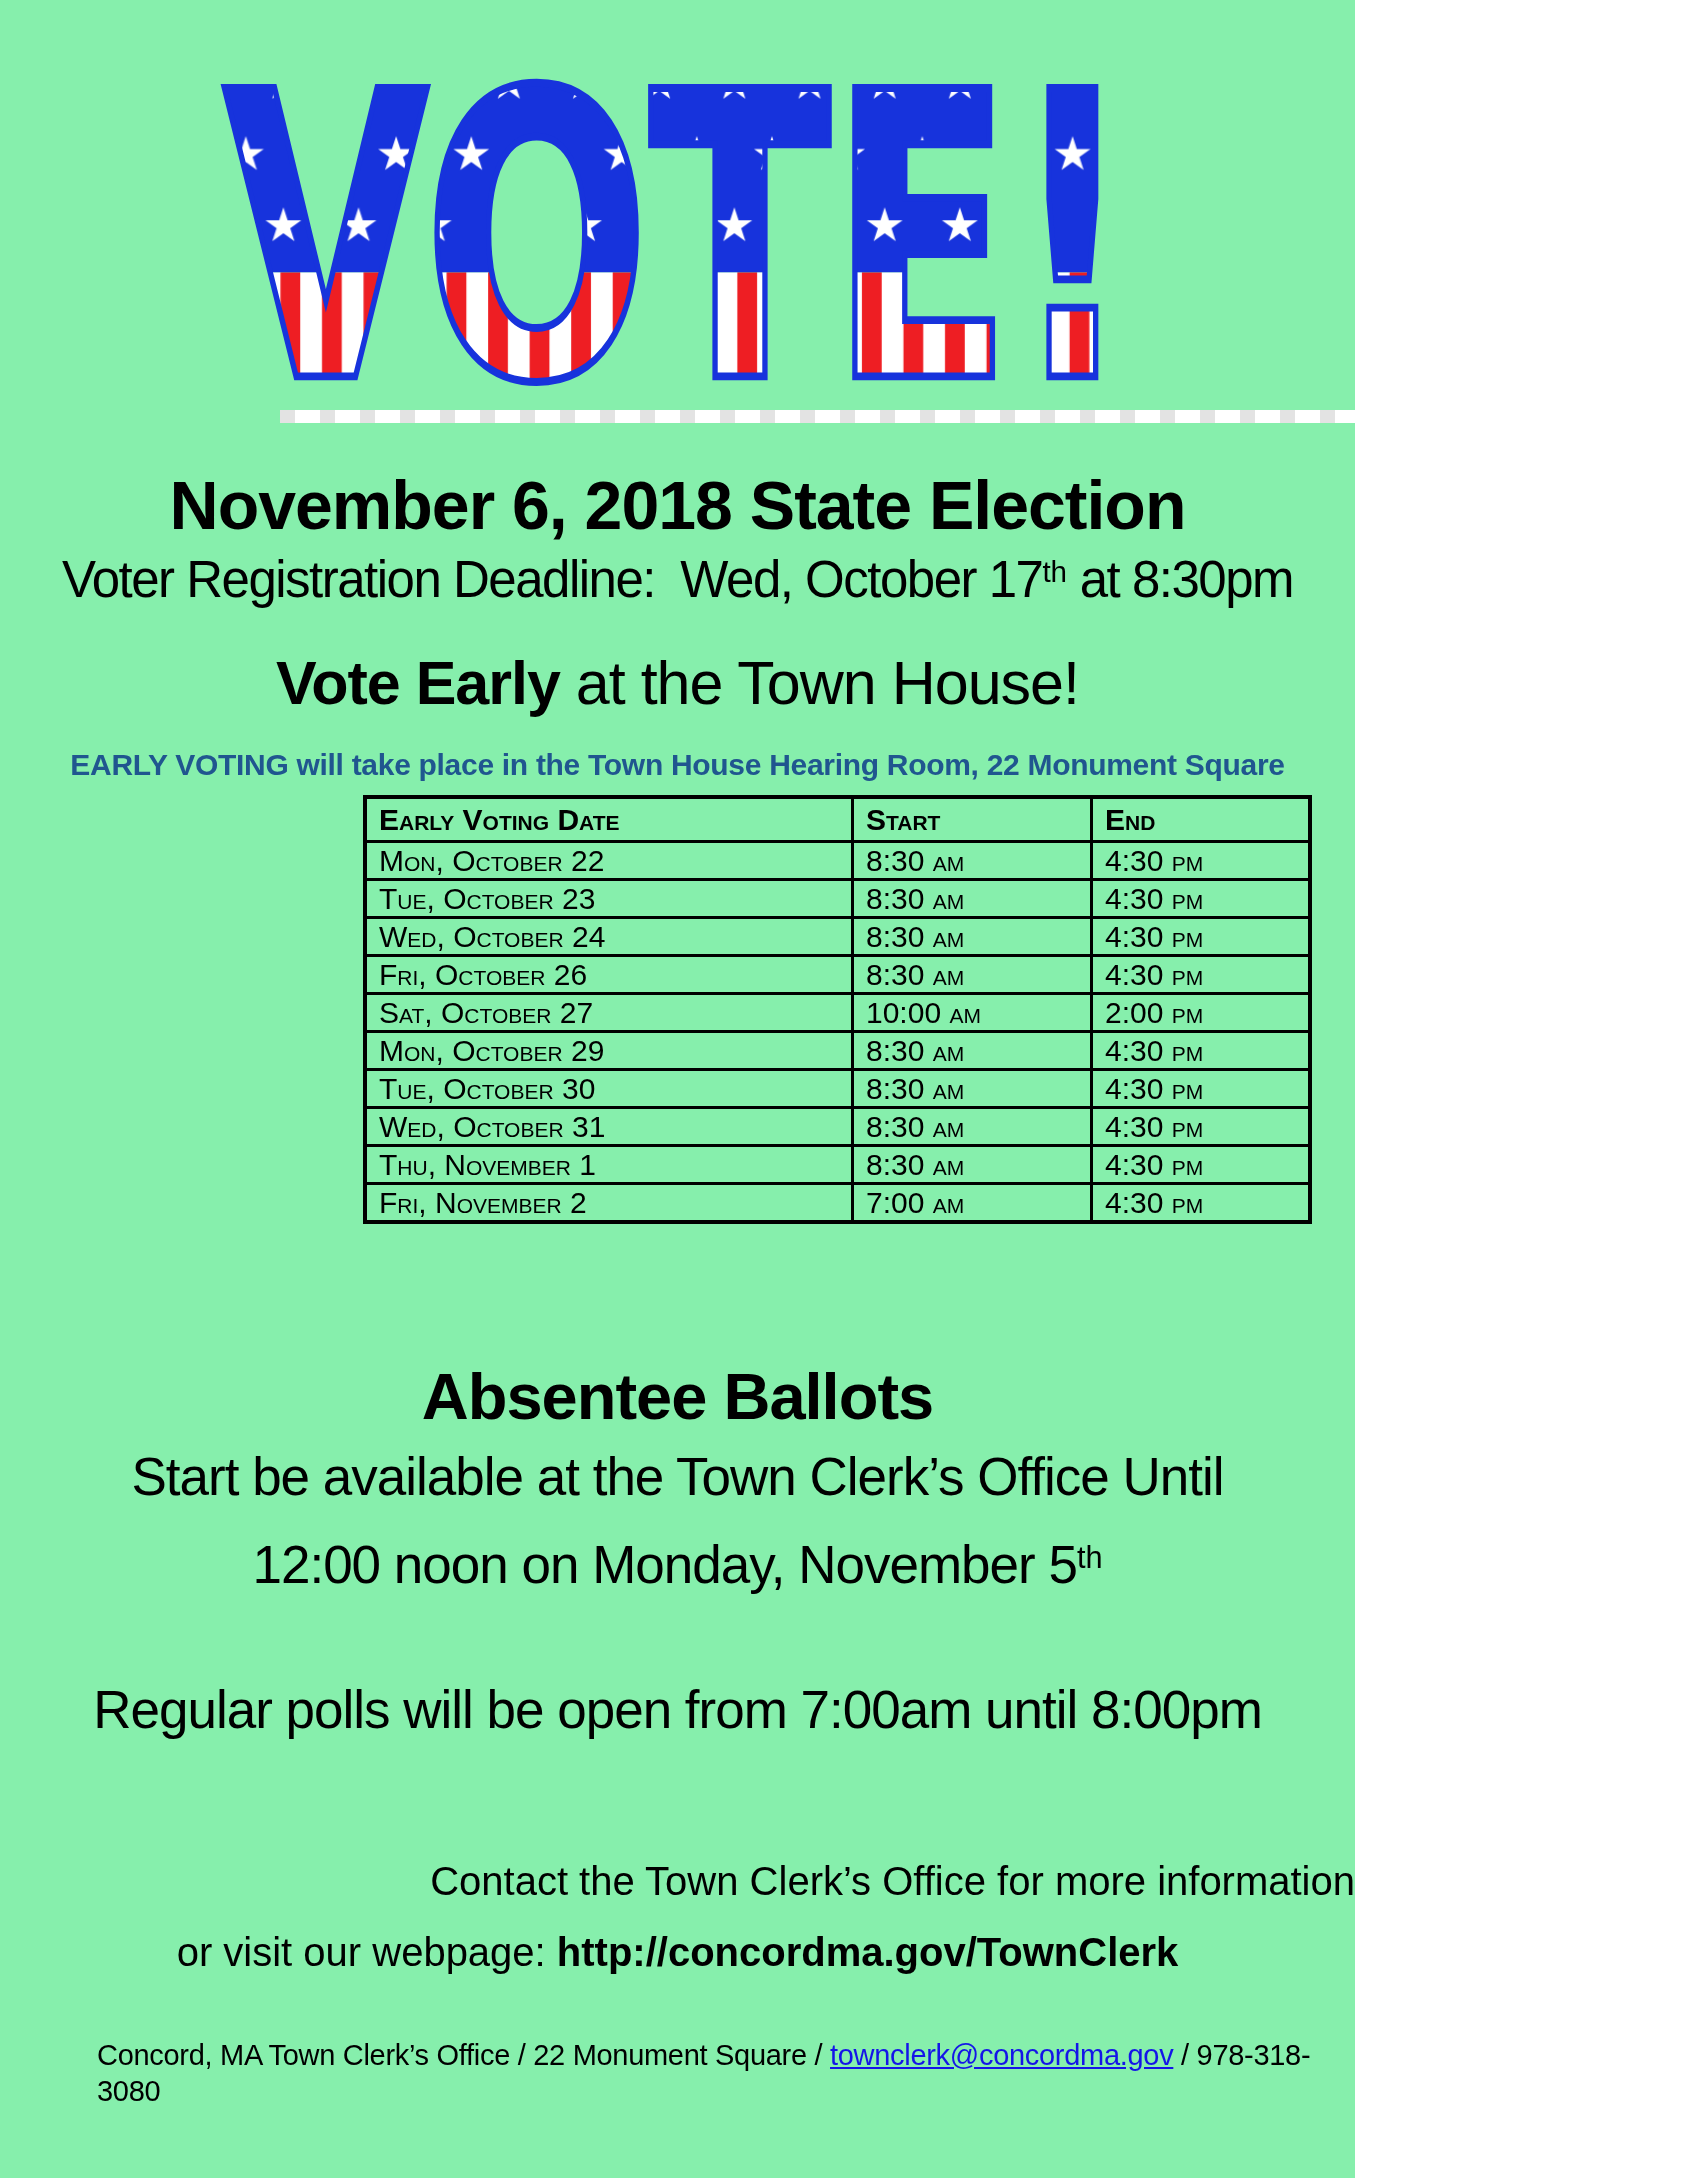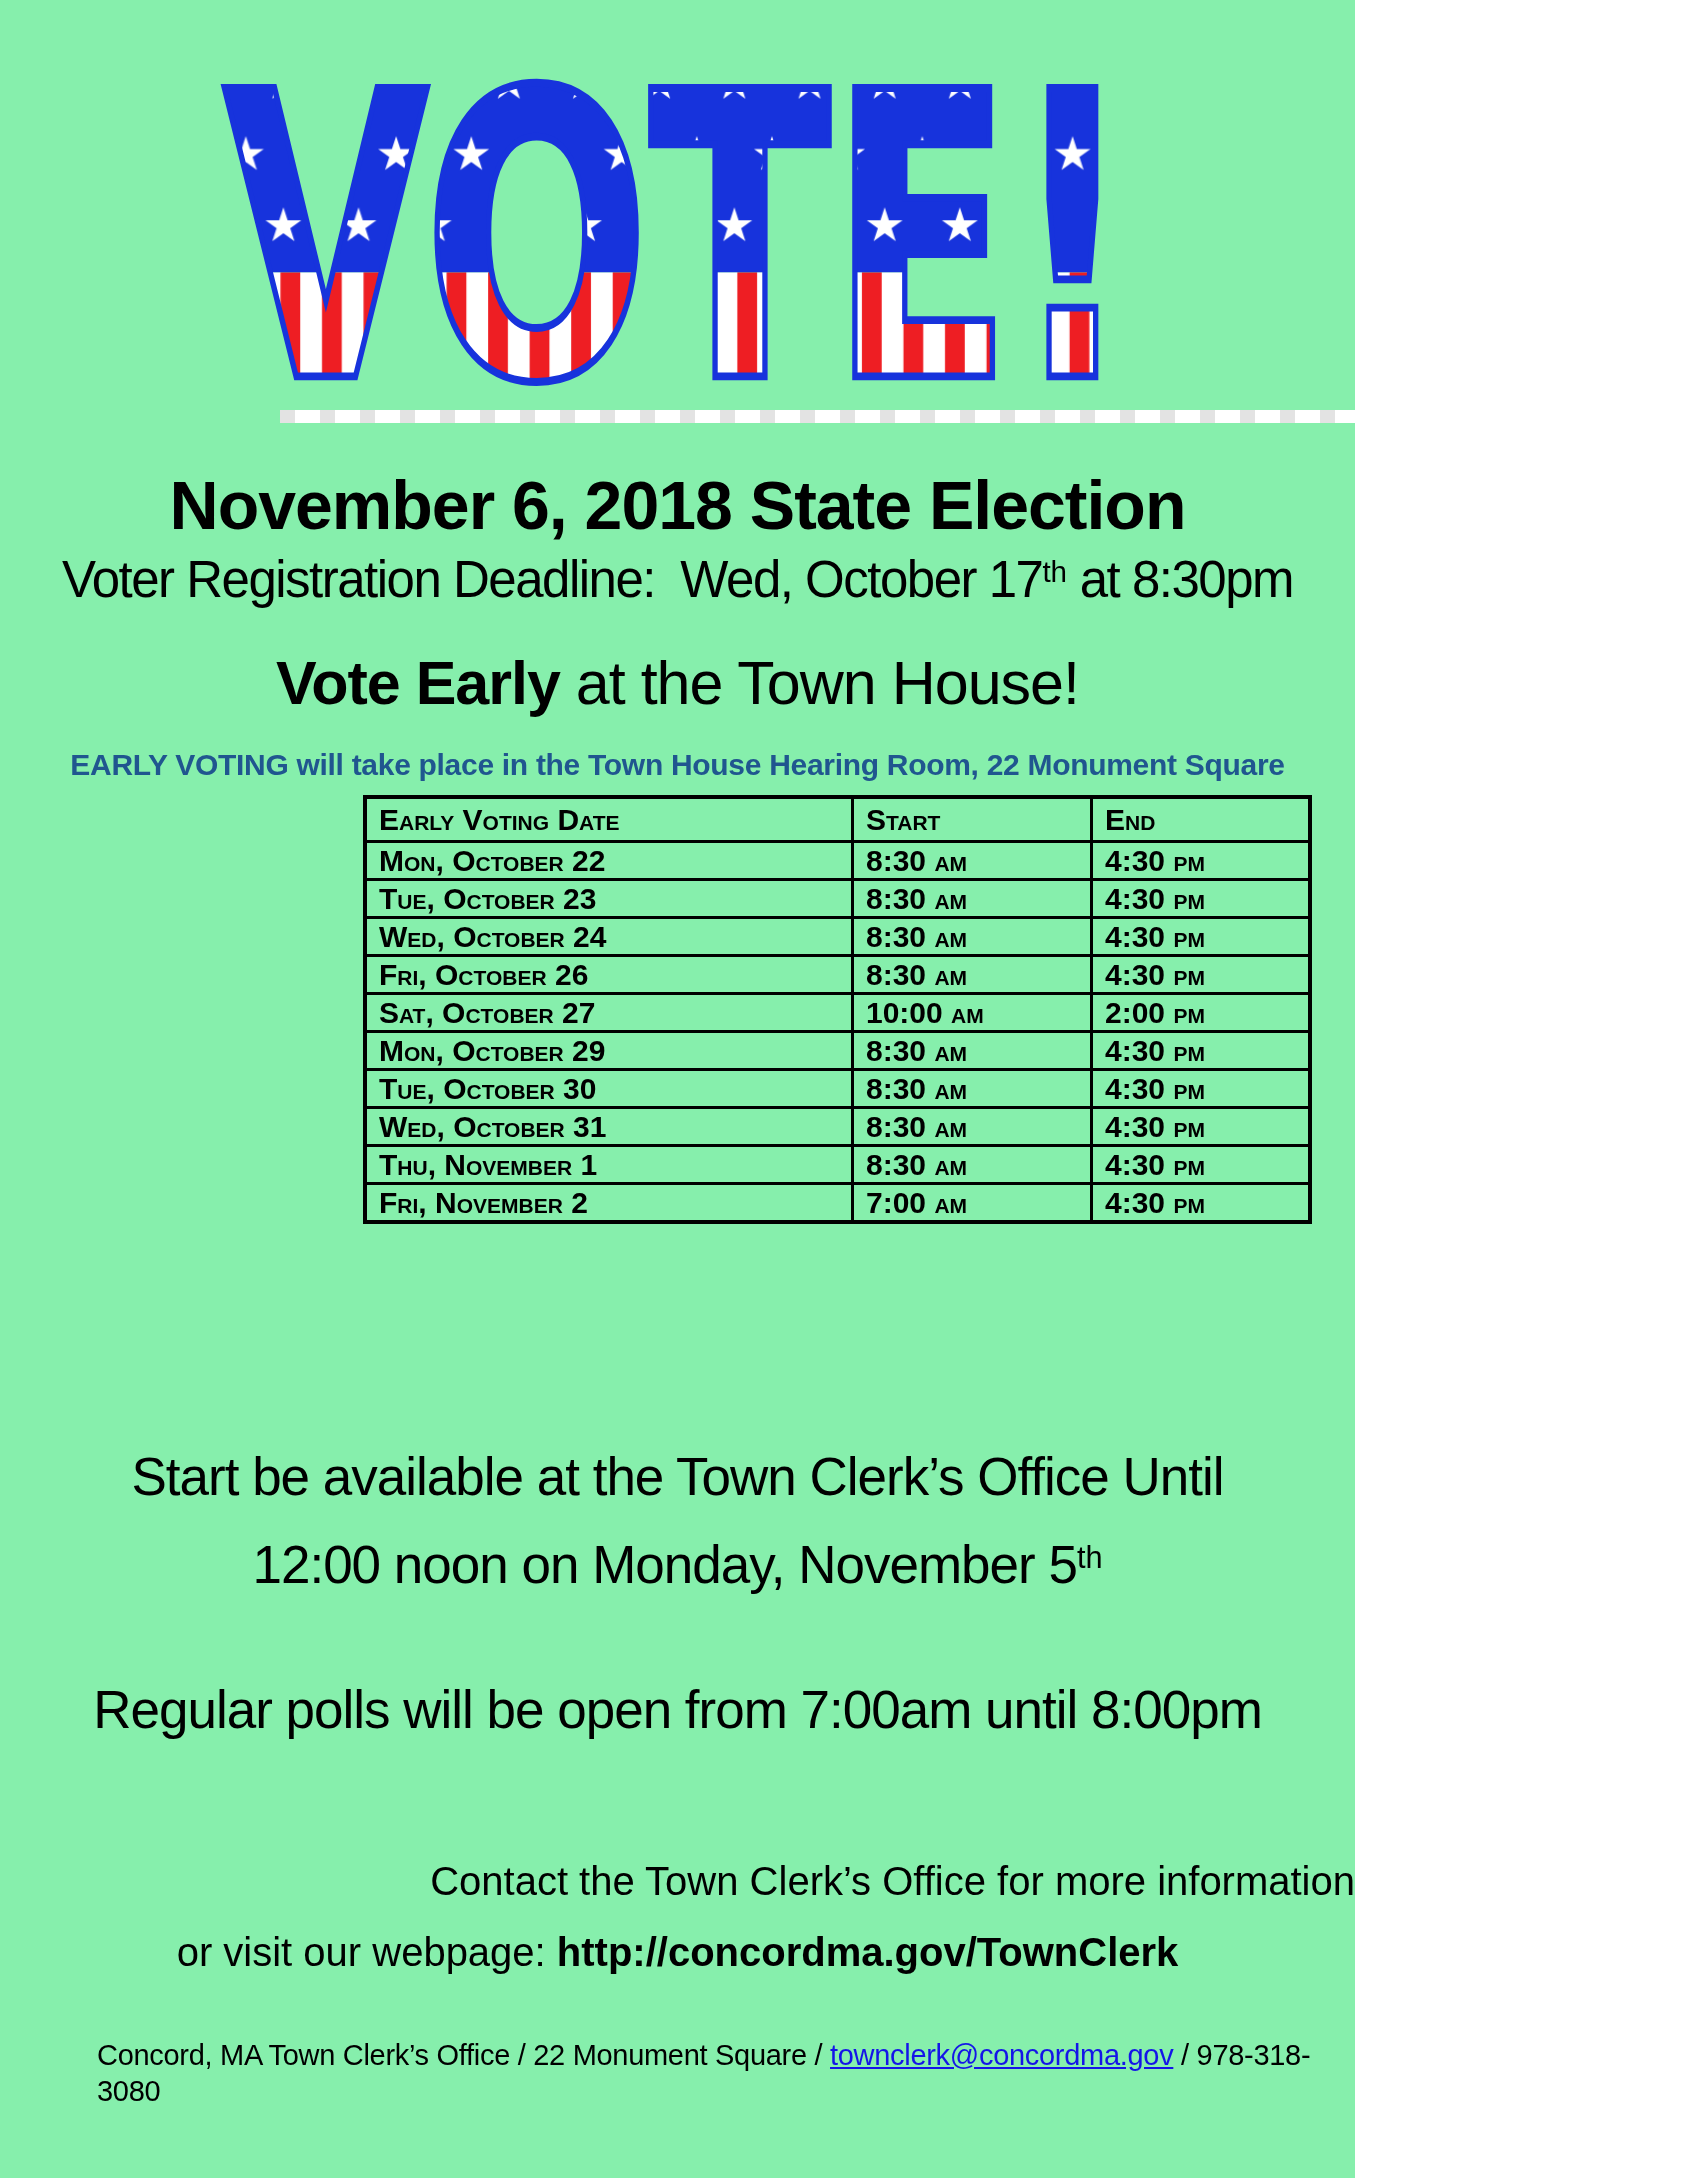--- a/index.html
+++ b/index.html
@@ -55,21 +55,21 @@
     border-collapse:collapse;
     font-size:30px;
     font-variant-caps:small-caps;
     border-radius:9px;
   }
   table.ev th,table.ev td{
     border:3px solid #000;
     text-align:left;
     padding:0 0 0 12px;
     vertical-align:middle;
-    font-weight:bold;
+    font-weight:normal;
     white-space:nowrap;
   }
   table.ev{border:4px solid #000;}
   table.ev th{height:41px;font-weight:bold;}
   table.ev td{height:35px;}
   .c1{width:472px;}
   .c2{width:224px;}
   .c3{width:203px;}
   td.b{font-weight:bold;}
   
@@ -182,20 +182,21 @@
         <td>4:30 pm</td>
       </tr>
       <tr>
         <td>Fri, November 2</td>
         <td class="b">7:00 am</td>
         <td>4:30 pm</td>
       </tr>
     </tbody>
   </table>
 
+  <h2 class="abs-title">Absentee Ballots</h2>
   <div class="abs-line1">Start be available at the Town Clerk’s Office Until</div>
   <div class="abs-line2">
     <span>12:00 noon on Monday, November 5</span><span class="sup">th</span>
   </div>
 
   <div class="polls">Regular polls will be open from 7:00am until 8:00pm</div>
 
   <div class="contact1">Contact the Town Clerk’s Office for more information</div>
   <div class="contact2">
     <span>or visit our webpage: </span><span class="b">http://concordma.gov/TownClerk</span>

